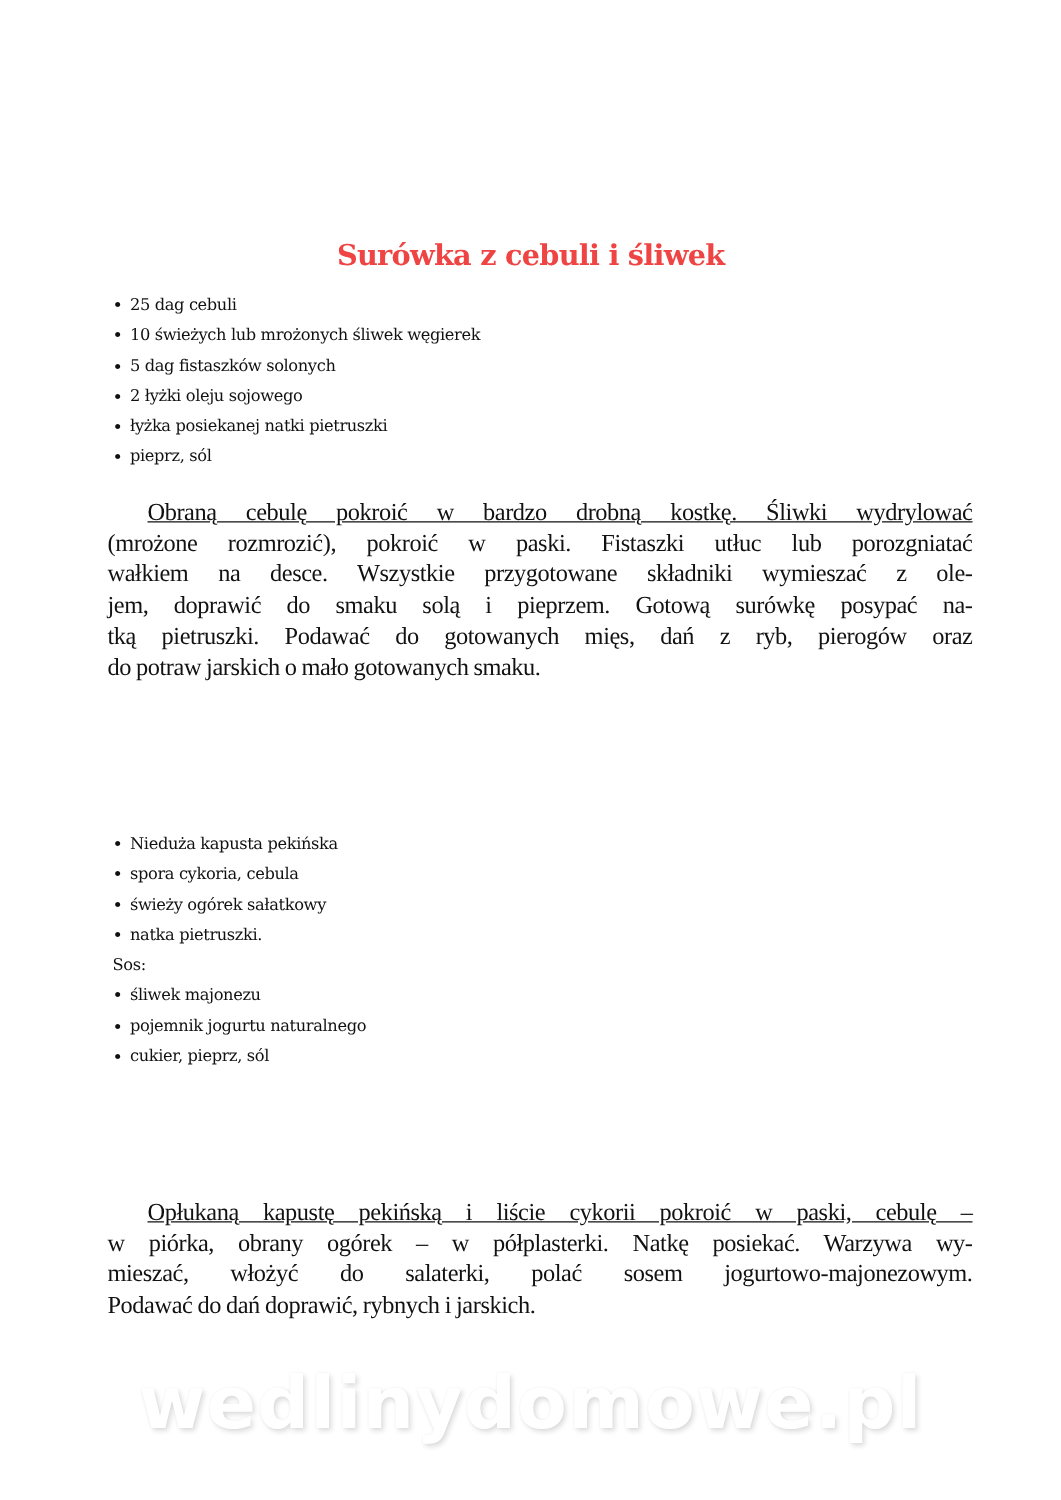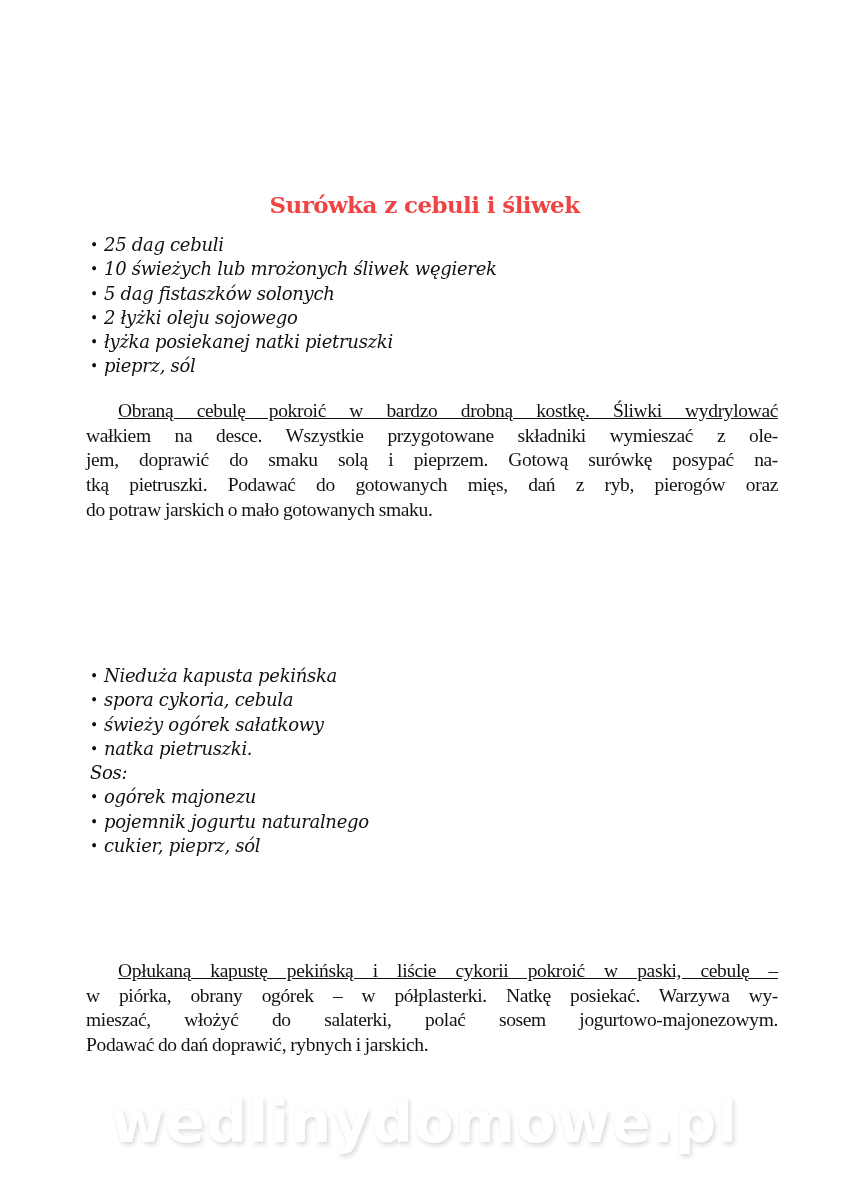--- a/index.html
+++ b/index.html
@@ -34,22 +34,21 @@
       line-height: 30px;
       color: #ef4444;
     }
     .ingredients {
       position: absolute;
       left: 90px;
       margin: 0;
       padding: 0;
       list-style: none;
       font-family: "DejaVu Serif", serif;
-      font-style: italic;
-      font-size: 18px;
+      font-size: 13px;
       line-height: 24.3px;
       letter-spacing: -0.3px;
       color: #111;
     }
     .ingredients li {
       position: relative;
       padding-left: 14px;
       white-space: nowrap;
     }
     .ingredients li.bullet::before {
@@ -114,34 +113,35 @@
     <li class="bullet">25 dag cebuli</li>
     <li class="bullet">10 świeżych lub mrożonych śliwek węgierek</li>
     <li class="bullet">5 dag fistaszków solonych</li>
     <li class="bullet">2 łyżki oleju sojowego</li>
     <li class="bullet">łyżka posiekanej natki pietruszki</li>
     <li class="bullet">pieprz, sól</li>
   </ul>
 
   <div class="paragraph" style="top:399px;">
     <span class="line first">Obraną cebulę pokroić w bardzo drobną kostkę. Śliwki wydrylować</span>
+    <span class="line">(mrożone rozmrozić), pokroić w paski. Fistaszki utłuc lub porozgniatać</span>
     <span class="line">wałkiem na desce. Wszystkie przygotowane składniki wymieszać z ole-</span>
     <span class="line">jem, doprawić do smaku solą i pieprzem. Gotową surówkę posypać na-</span>
     <span class="line">tką pietruszki. Podawać do gotowanych mięs, dań z ryb, pierogów oraz</span>
     <span class="line last">do potraw jarskich o mało gotowanych smaku.</span>
   </div>
 
 
   <ul class="ingredients" style="top:664px;">
     <li class="bullet">Nieduża kapusta pekińska</li>
     <li class="bullet">spora cykoria, cebula</li>
     <li class="bullet">świeży ogórek sałatkowy</li>
     <li class="bullet">natka pietruszki.</li>
     <li class="subhead">Sos:</li>
-    <li class="bullet">ogórek majonezu</li>
+    <li class="bullet">śliwek majonezu</li>
     <li class="bullet">pojemnik jogurtu naturalnego</li>
     <li class="bullet">cukier, pieprz, sól</li>
   </ul>
 
   <div class="paragraph" style="top:919px;margin-top:40px;">
     <span class="line first">Opłukaną kapustę pekińską i liście cykorii pokroić w paski, cebulę –</span>
     <span class="line">w piórka, obrany ogórek – w półplasterki. Natkę posiekać. Warzywa wy-</span>
     <span class="line">mieszać, włożyć do salaterki, polać sosem jogurtowo-majonezowym.</span>
     <span class="line last">Podawać do dań doprawić, rybnych i jarskich.</span>
   </div>

